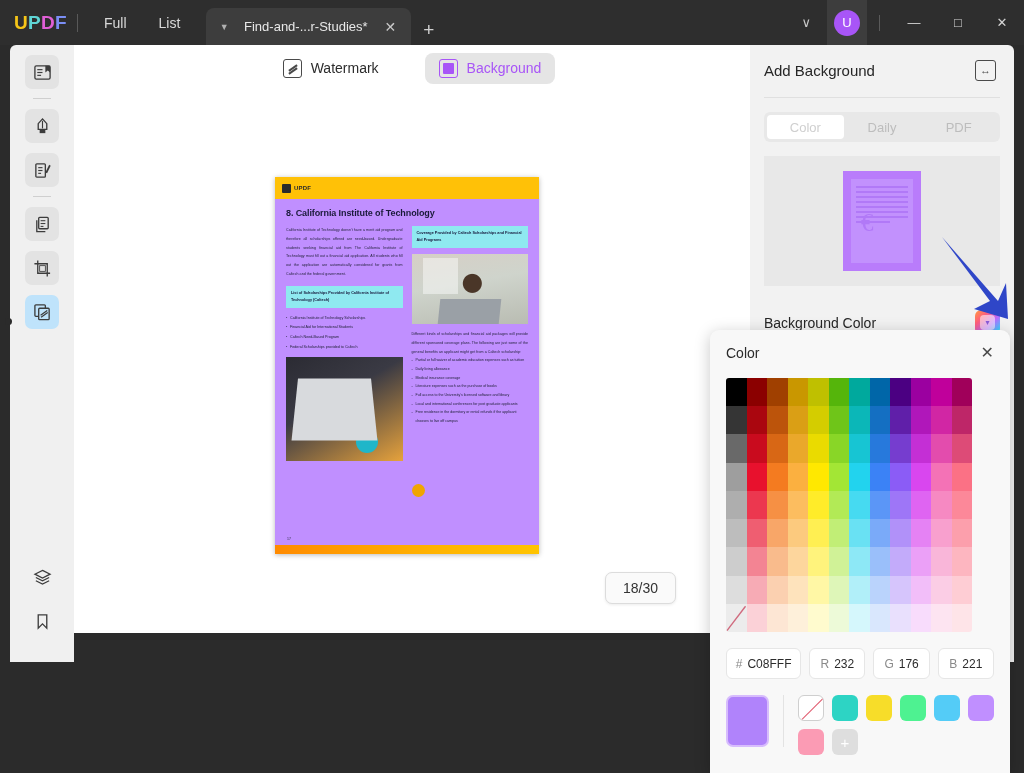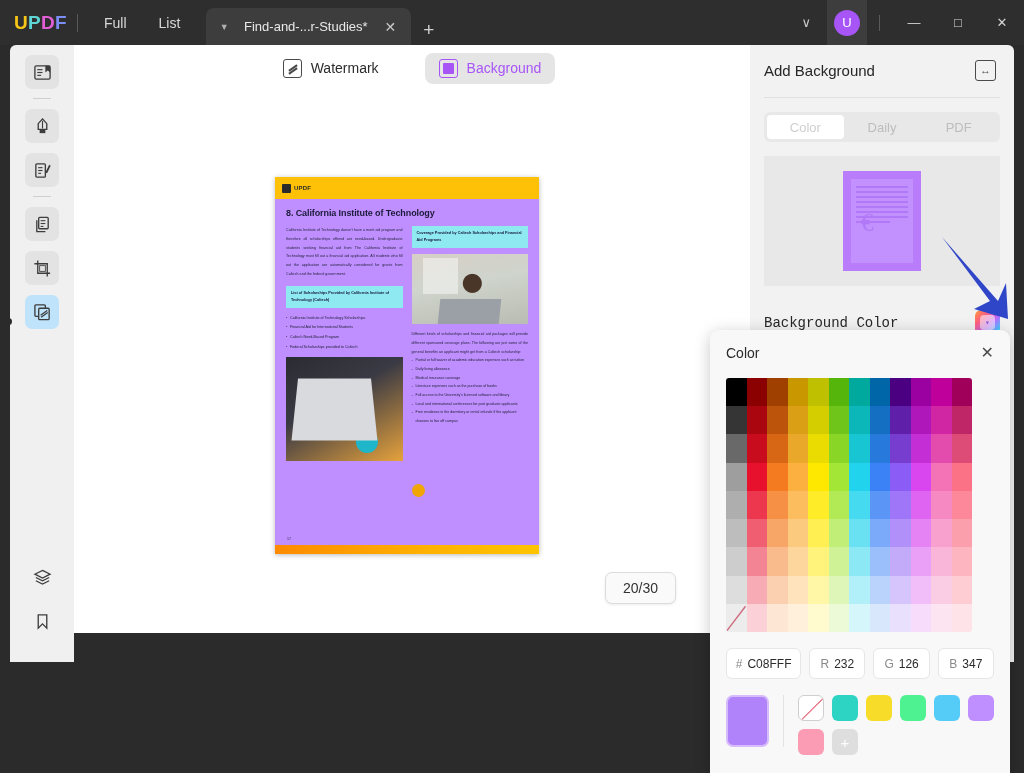--- a/index.html
+++ b/index.html
@@ -270,21 +270,20 @@
   .pv-line { height: 2px; background: #b179f7; }
   .pv-line.s { width: 66%; }
   .pv-mark {
     position: absolute; left: 10px; top: 30px;
     font-size: 25px; color: #b179f7; font-family: "Liberation Serif", serif;
   }
   .arrow-svg { position: absolute; right: -12px; top: 75px; }
   .bgrow {
     display: flex; align-items: center;
     margin: 24px 14px 0 14px;
-    font-family: Liberation Mono, monospace;
   }
   .bglabel { font-size: 14px; color: #262626; }
   .bgswatch {
     margin-left: auto; width: 25px; height: 25px; border-radius: 6px;
     background: linear-gradient(135deg,#ff9a3c 0%,#ff5f7e 30%,#b96bff 60%,#49c6ff 85%,#5af0b0 100%);
     display: flex; align-items: center; justify-content: center;
   }
   .bgswatch-in {
     width: 15px; height: 15px; border-radius: 4px;
     background: rgba(255,255,255,.55);
@@ -508,21 +507,21 @@
             <li>Free residence in the dormitory or rental refunds if the applicant chooses to live off campus</li>
           </ul>
         </div>
 
       </div>
       <div class="pdf-pagenum">17</div>
     </div>
     <div class="pdf-botbar"></div>
   </div>
 
-  <div class="pagebadge">20/30</div>
+  <div class="pagebadge">18/30</div>
 </div>
 
 <div class="rightpanel">
   <div class="rp-head">
     <div class="rp-title">Add Background</div>
     <div class="rp-exp">↔</div>
   </div>
   <div class="rp-rule"></div>
 
   <div class="segbar">
@@ -682,25 +681,25 @@
     <div class="cinput hex">
       <span class="k">#</span>
       <span>C08FFF</span>
     </div>
     <div class="cinput">
       <span class="k">R</span>
       <span>232</span>
     </div>
     <div class="cinput">
       <span class="k">G</span>
-      <span>126</span>
+      <span>176</span>
     </div>
     <div class="cinput">
       <span class="k">B</span>
-      <span>347</span>
+      <span>221</span>
     </div>
   </div>
 
   <div class="swrow">
     <div class="bigsw" id="current-swatch" style="background: rgb(176, 131, 251);"></div>
     <div class="swdiv"></div>
     <div class="swgrid" id="recent-swatches">
         <div class="sw none"></div>
         <div class="sw" style="background: rgb(45, 212, 196);"></div>
         <div class="sw" style="background: rgb(247, 221, 41);"></div>

